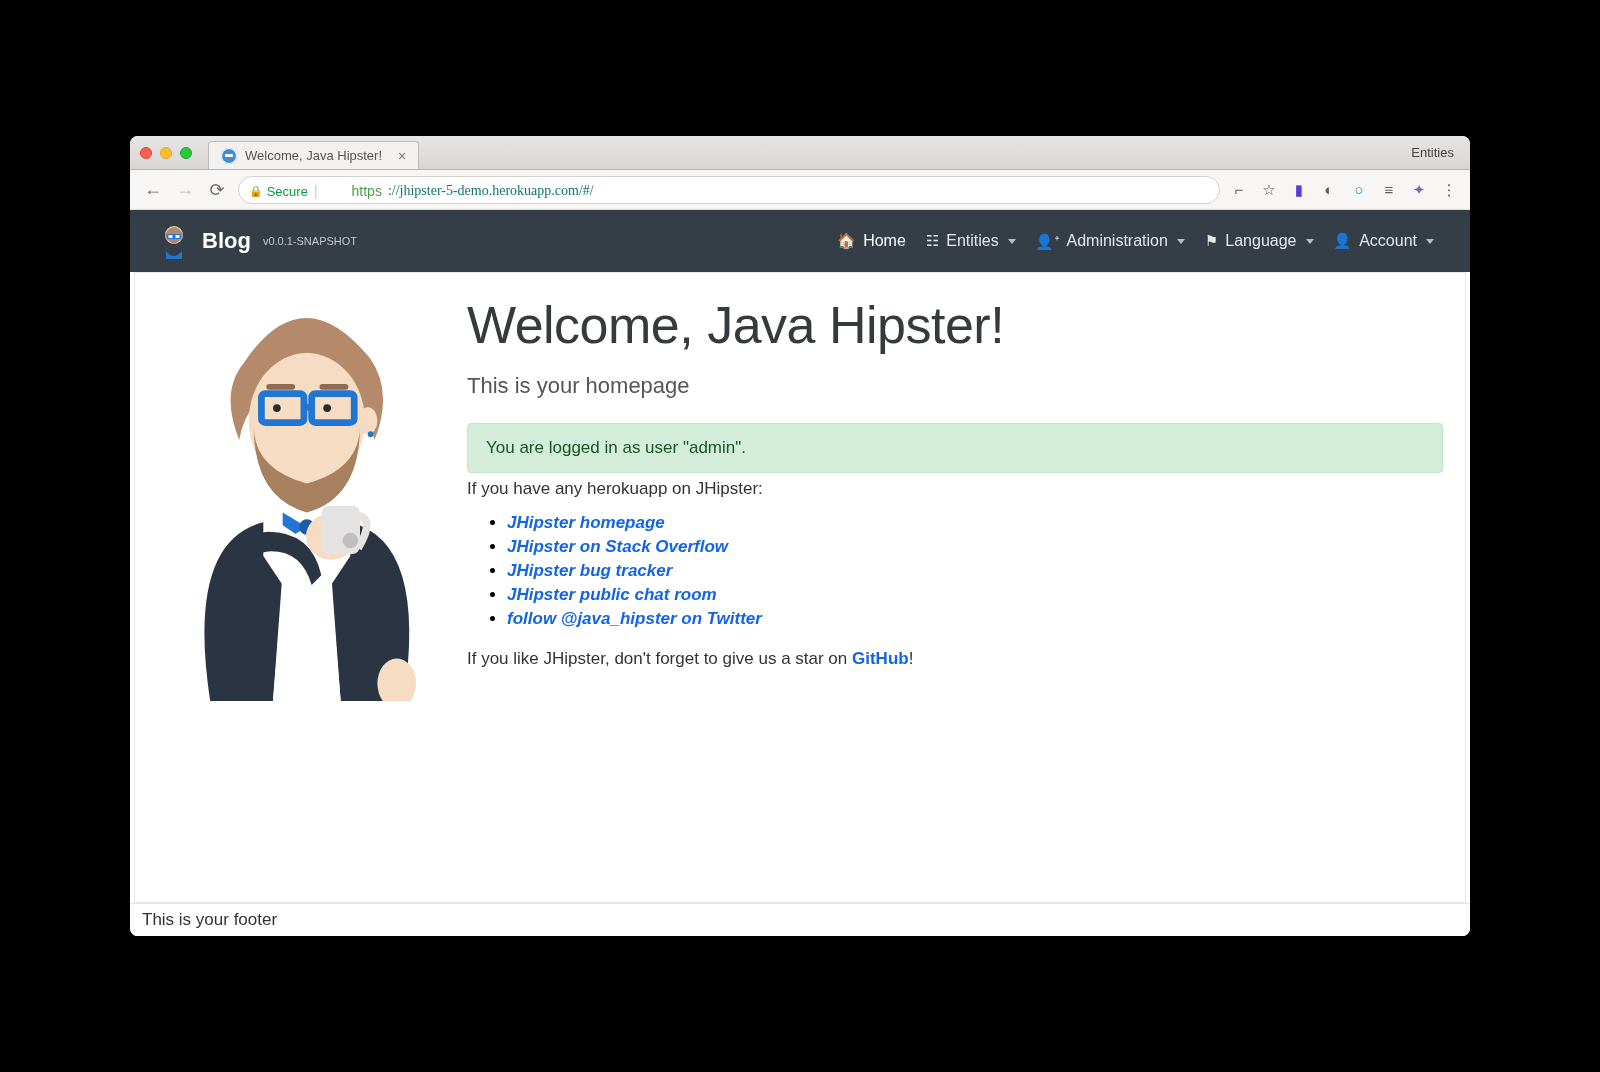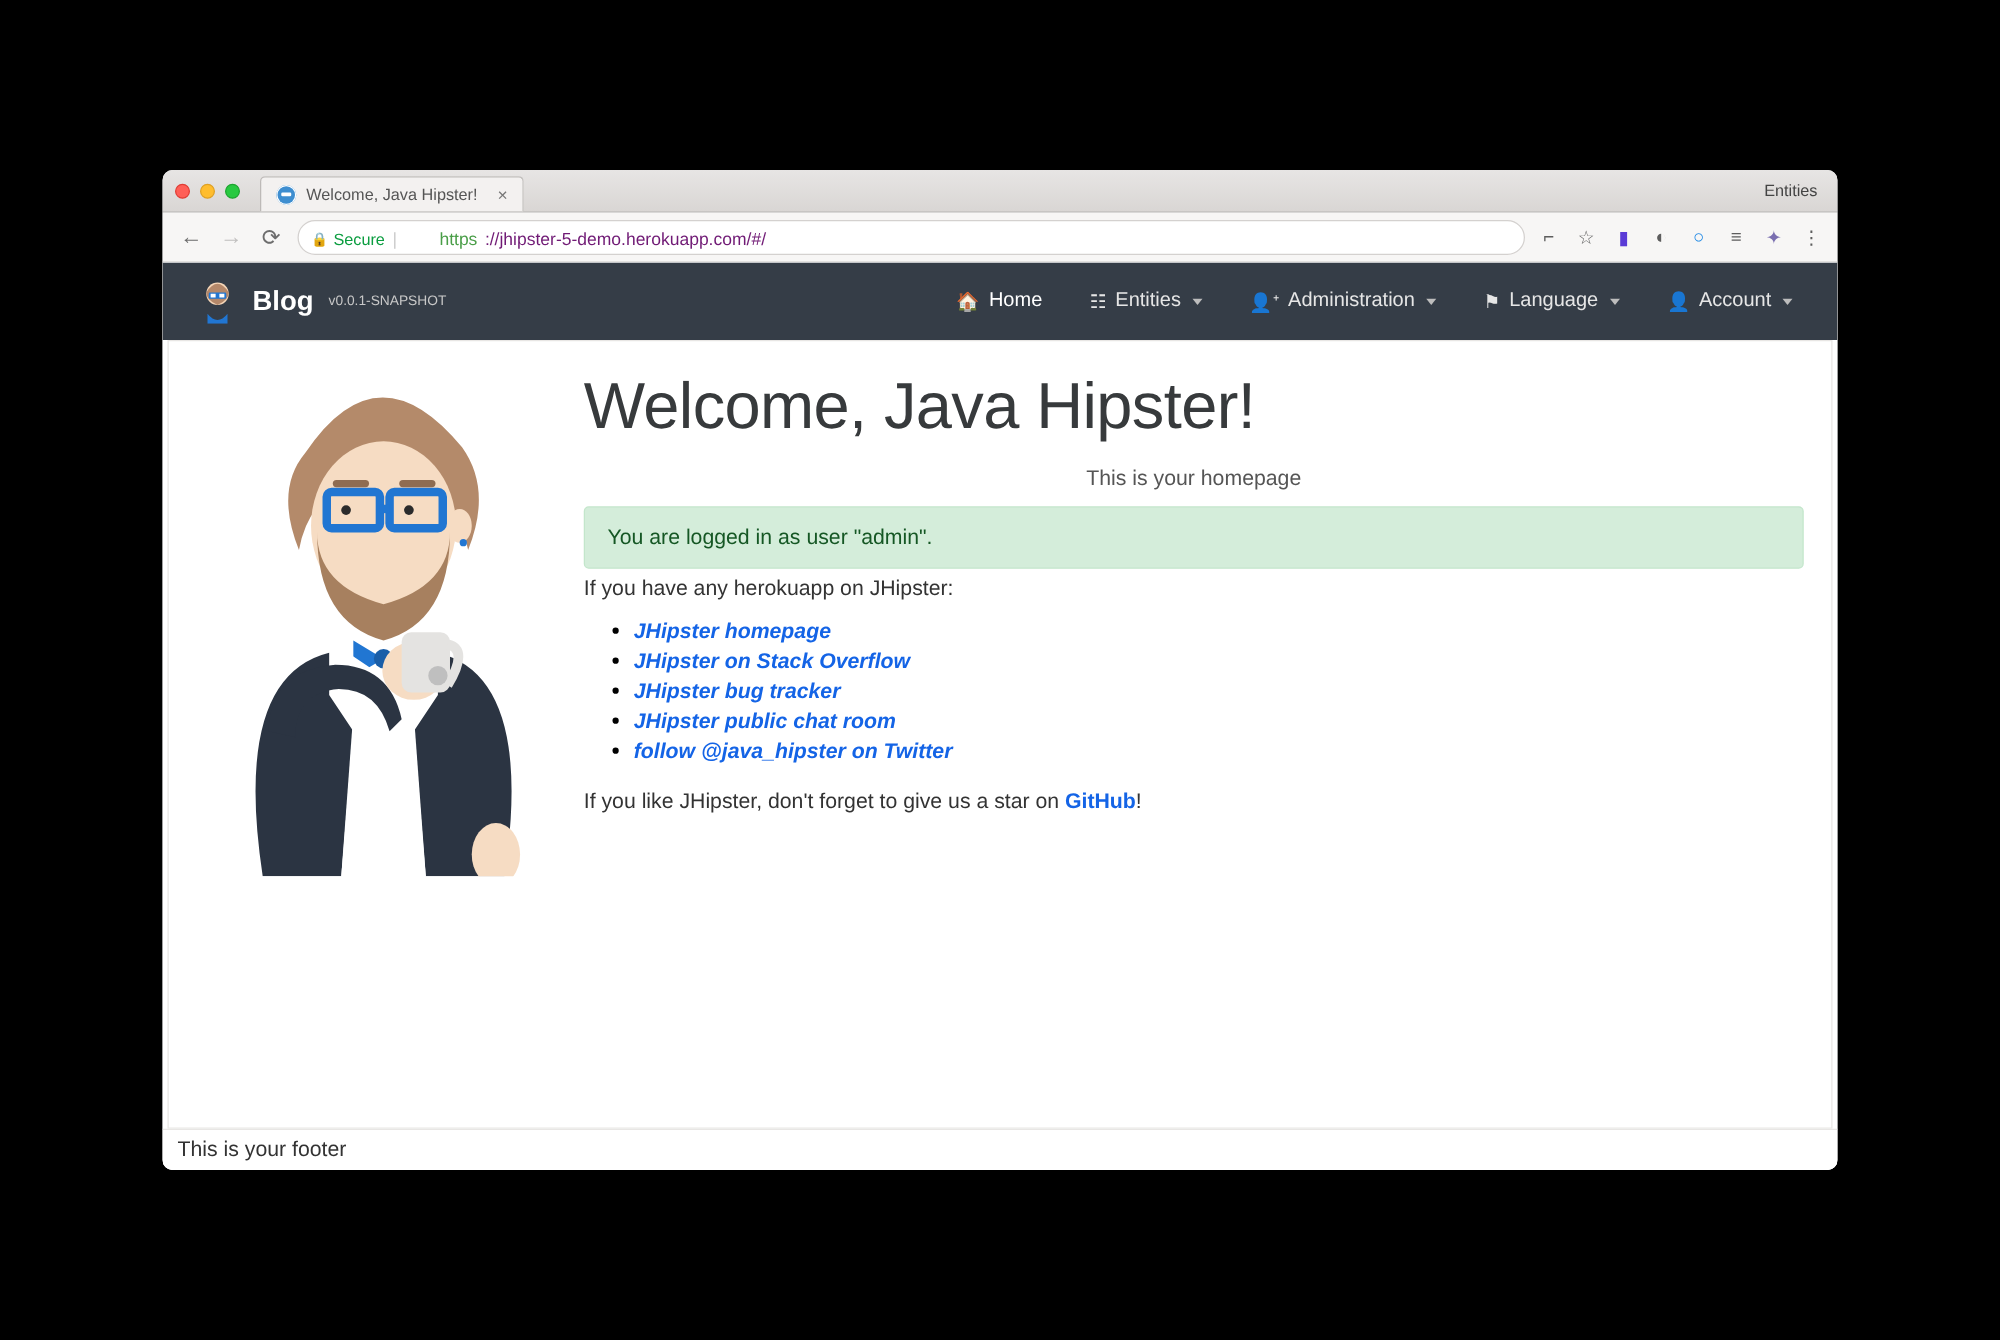--- a/index.html
+++ b/index.html
@@ -72,49 +72,49 @@
 .nav-icn.disabled { color:#c0bfbe; }
 .url-field {
   flex:1; display:flex; align-items:flex-end; gap:6px;
   background:#fff; border:1px solid #d4d1cf; border-radius:16px;
   padding:4px 10px; height:28px; font-size:14px;
 }
 .secure { color:#0a9d3f; font-size:13px; display:flex; align-items:center; gap:4px;}
 .secure::before { content:"🔒"; font-size:11px; }
 .url-pipe { color:#ccc; }
 .url-proto { color:#4a9e48;padding-left:28px; }
-.url-rest { color:#701a75; }
+.url-rest { color:#0f766e;font-family:Liberation Serif, serif; }
 .ext-icons { display:flex; gap:12px; align-items:center; color:#5d5d5d; font-size:15px;}
 .ext-icons .i { width:18px; height:18px; display:flex; align-items:center; justify-content:center;}
 
 .viewport { flex:1; overflow:hidden; display:flex; flex-direction:column; background:#fff;}
 
 .navbar {
   background:#353d47; color:#fff; height:62px; display:flex; align-items:center;
-  padding:0 26px; gap:18px;
+  padding:0 26px; 
 }
 .brand-wrap { display:flex; align-items:center; gap:10px; }
 .brand-logo { width:36px; height:36px; }
 .brand { font-weight:700; font-size:22px; }
 .version { font-size:11px; color:#c8c8c8; margin-left:2px; font-weight:400;}
 .navspacer { flex:1; }
 .navitem { display:flex; align-items:center; gap:7px; color:#e6e6e6; font-size:16px; padding:8px 10px; cursor:pointer;}
 .navitem.active { color:#fff; }
 .navitem .icn { font-size:15px; }
 .caret { width:0; height:0; border-left:4px solid transparent; border-right:4px solid transparent; border-top:5px solid #bdbdbd; display:inline-block; margin-left:2px;}
 
 .content {
   flex:1; display:flex; padding:22px; gap:20px; border:1px solid #e8e6e4; margin:0 4px;
   overflow:auto;
 }
 .hipster-col { width:290px; flex-shrink:0; }
 .hipster-col svg { width:100%; height:auto; }
 .main-col { flex:1; }
 h1.title { font-size:52px; font-weight:400; color:#373a3c; margin-bottom:18px; letter-spacing:-0.5px;}
-.subtitle { font-size:17px; color:#555; font-weight:300; margin-bottom:12px;text-align:center;}
+.subtitle { font-size:22px; color:#555; font-weight:300; margin-bottom:24px;}
 .alert {
   background:#d4edda; border:1px solid #c3e6cb; color:#155724;
   padding:14px 18px; border-radius:4px; font-size:17px; margin-bottom:6px;
 }
 .question { font-size:17px; color:#333; margin-bottom:14px;}
 ul.links { list-style:disc; padding-left:40px; margin-bottom:20px;}
 ul.links li { margin-bottom:4px; font-size:17px;}
 ul.links a { color:#1464e6; font-weight:700; text-decoration:none;font-style:italic;}
 .star-line { font-size:17px; color:#333;}
 .star-line a { color:#1464e6; font-weight:700; text-decoration:none;}

